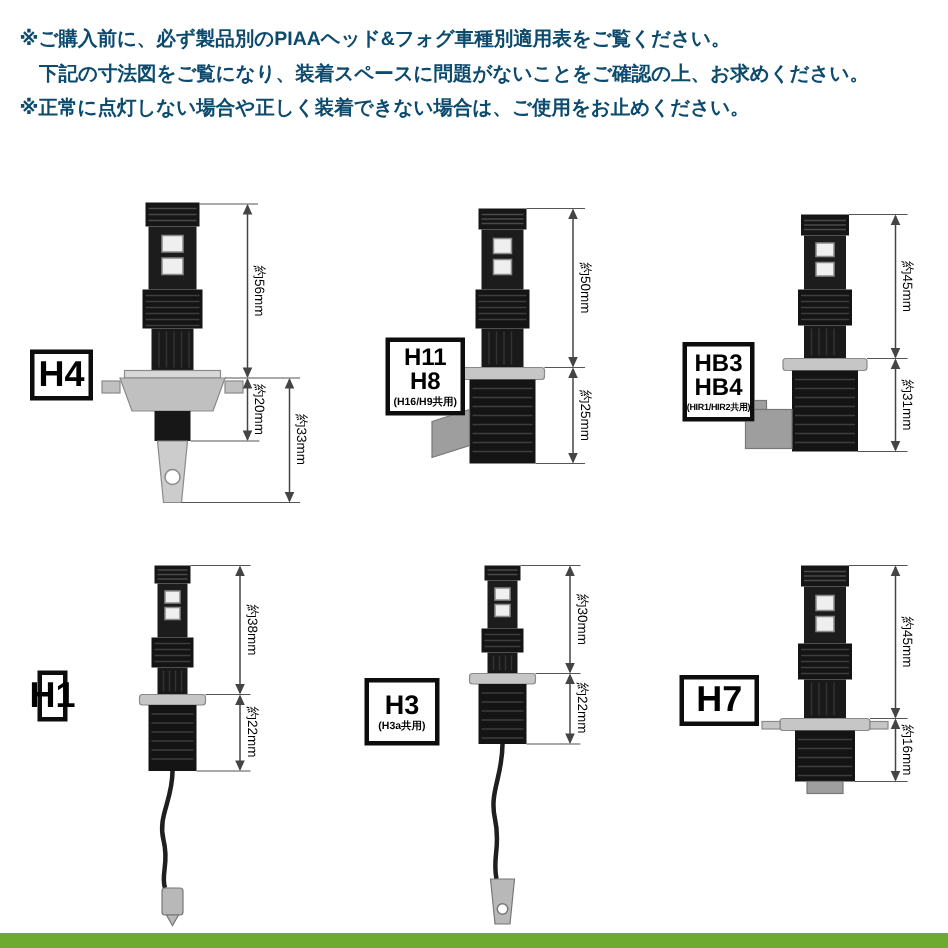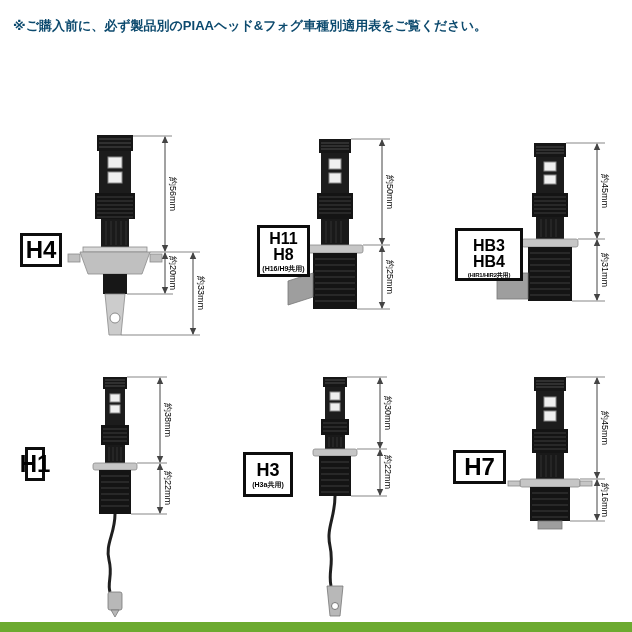--- a/index.html
+++ b/index.html
@@ -32,20 +32,22 @@
   .accent-bar { position:absolute; left:0; right:0; bottom:0; height:10px; }
   svg text { font-family:"Liberation Sans","DejaVu Sans",sans-serif; }
 </style>
 </head>
 <body>
 
 <div class="page">
 
   <div class="notices">
     <div class="notice-line">※ご購入前に、必ず製品別のPIAAヘッド&amp;フォグ車種別適用表をご覧ください。</div>
+    <div class="notice-line">　下記の寸法図をご覧になり、装着スペースに問題がないことをご確認の上、お求めください。</div>
+    <div class="notice-line">※正常に点灯しない場合や正しく装着できない場合は、ご使用をお止めください。</div>
   </div>
 
   <div class="cell" style="left:10px; top:133px; width:210px; height:235px;">
     <svg viewBox="0 0 210 235" width="210" height="235">
       <g>
         <rect x="87" y="2" width="36" height="16" fill="#161616"></rect>
         <line x1="89" y1="6" x2="121" y2="6" stroke="#4a4a4a"></line>
         <line x1="89" y1="10" x2="121" y2="10" stroke="#4a4a4a"></line>
         <line x1="89" y1="14" x2="121" y2="14" stroke="#4a4a4a"></line>
         <rect x="89" y="18" width="32" height="42" fill="#1c1c1c"></rect>
@@ -191,21 +193,21 @@
         <line x1="152" y1="11" x2="152" y2="105"></line>
         <polygon points="152,10 148.8,17 155.2,17" fill="#444" stroke="none"></polygon>
         <polygon points="152,106 148.8,99 155.2,99" fill="#444" stroke="none"></polygon>
         <line x1="152" y1="107" x2="152" y2="167"></line>
         <polygon points="152,106 148.8,113 155.2,113" fill="#444" stroke="none"></polygon>
         <polygon points="152,168 148.8,161 155.2,161" fill="#444" stroke="none"></polygon>
       </g>
       <text transform="rotate(90 157 58)" x="157" y="58" text-anchor="middle" font-size="9" fill="#000">約45mm</text>
       <text transform="rotate(90 157 137)" x="157" y="137" text-anchor="middle" font-size="9" fill="#000">約31mm</text>
     </svg>
-    <div class="label-box" style="left:10px; top:95px; width:68px; height:53px;justify-content:flex-end;">
+    <div class="label-box" style="left:10px; top:95px; width:48px; height:53px;">
       <span class="label-main-md">HB3</span>
       <span class="label-main-md">HB4</span>
       <span class="label-sub-xs">(HIR1/HIR2共用)</span>
     </div>
   </div>
 
   <div class="cell" style="left:10px; top:372px; width:210px; height:255px;">
     <svg viewBox="0 0 210 255" width="210" height="255">
       <g>
         <rect x="93" y="5" width="24" height="12" fill="#161616"></rect>

